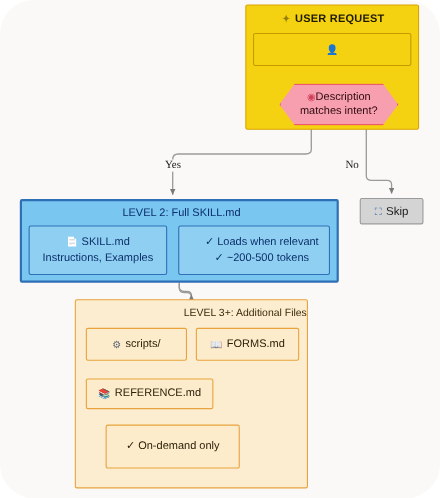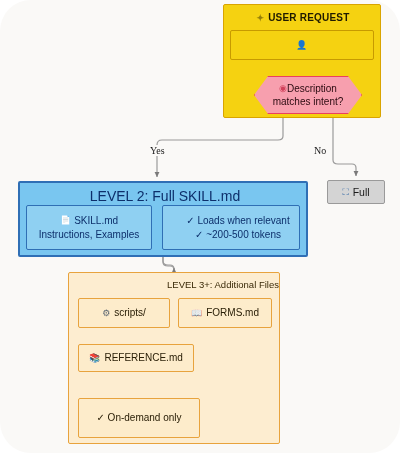--- a/index.html
+++ b/index.html
@@ -113,21 +113,21 @@
     background: #79c6f0;
     border: 2px solid #2f6fb5;
     border-radius: 2px;
   }
   .cluster-blue-title {
     position: absolute;
     left: 0;
     top: 5px;
     width: 290px;
     text-align: center;
-    font-size: 14px;
+    font-size: 10px;
     color: #0d2f6b;
   }
   .inner-blue {
     background: #8fd0f2;
     border: 1px solid #2f6fb5;
     border-radius: 2px;
     color: #0d2f6b;
     font-size: 10px;
     line-height: 14px;
   }
@@ -159,21 +159,21 @@
     background: #fdeccb;
     border: 1px solid #e8a33d;
     border-radius: 2px;
     color: #2b2008;
     font-size: 10px;
     line-height: 14px;
   }
   .or-scripts { left: 78px;  top: 298px; width: 92px;  height: 30px; }
   .or-forms   { left: 178px; top: 298px; width: 94px;  height: 30px; }
   .or-ref     { left: 78px;  top: 344px; width: 116px; height: 28px; }
-  .or-bullets { left: 78px;  top: 386px; width: 122px; height: 40px; margin-top: 12px; }
+  .or-bullets { left: 96px;  top: 386px; width: 122px; height: 40px; }
   .inner-orange .row { display: flex; align-items: center; justify-content: center; gap: 4px; white-space: nowrap; }
 
   
   .edge-label {
     position: absolute;
     font-size: 10px;
     color: #1b1b1b;
     background: #faf9f7;
     padding: 0 1px;
     font-family: Liberation Serif, serif;
@@ -245,21 +245,21 @@
     </div>
     <div>matches intent?</div>
   </div>
 
   <div class="edge-label lbl-yes">Yes</div>
   <div class="edge-label lbl-no">No</div>
 
   <div class="node skip-box">
     <div class="row">
       <span class="gi gi-skip">⛶</span>
-      <span>Full</span>
+      <span>Skip</span>
     </div>
   </div>
 
   <div class="node cluster-blue">
     <div class="cluster-blue-title">LEVEL 2: Full SKILL.md</div>
   </div>
 
   <div class="node inner-blue blue-left">
     <div class="row">
       <span class="gi gi-doc">📄</span>

